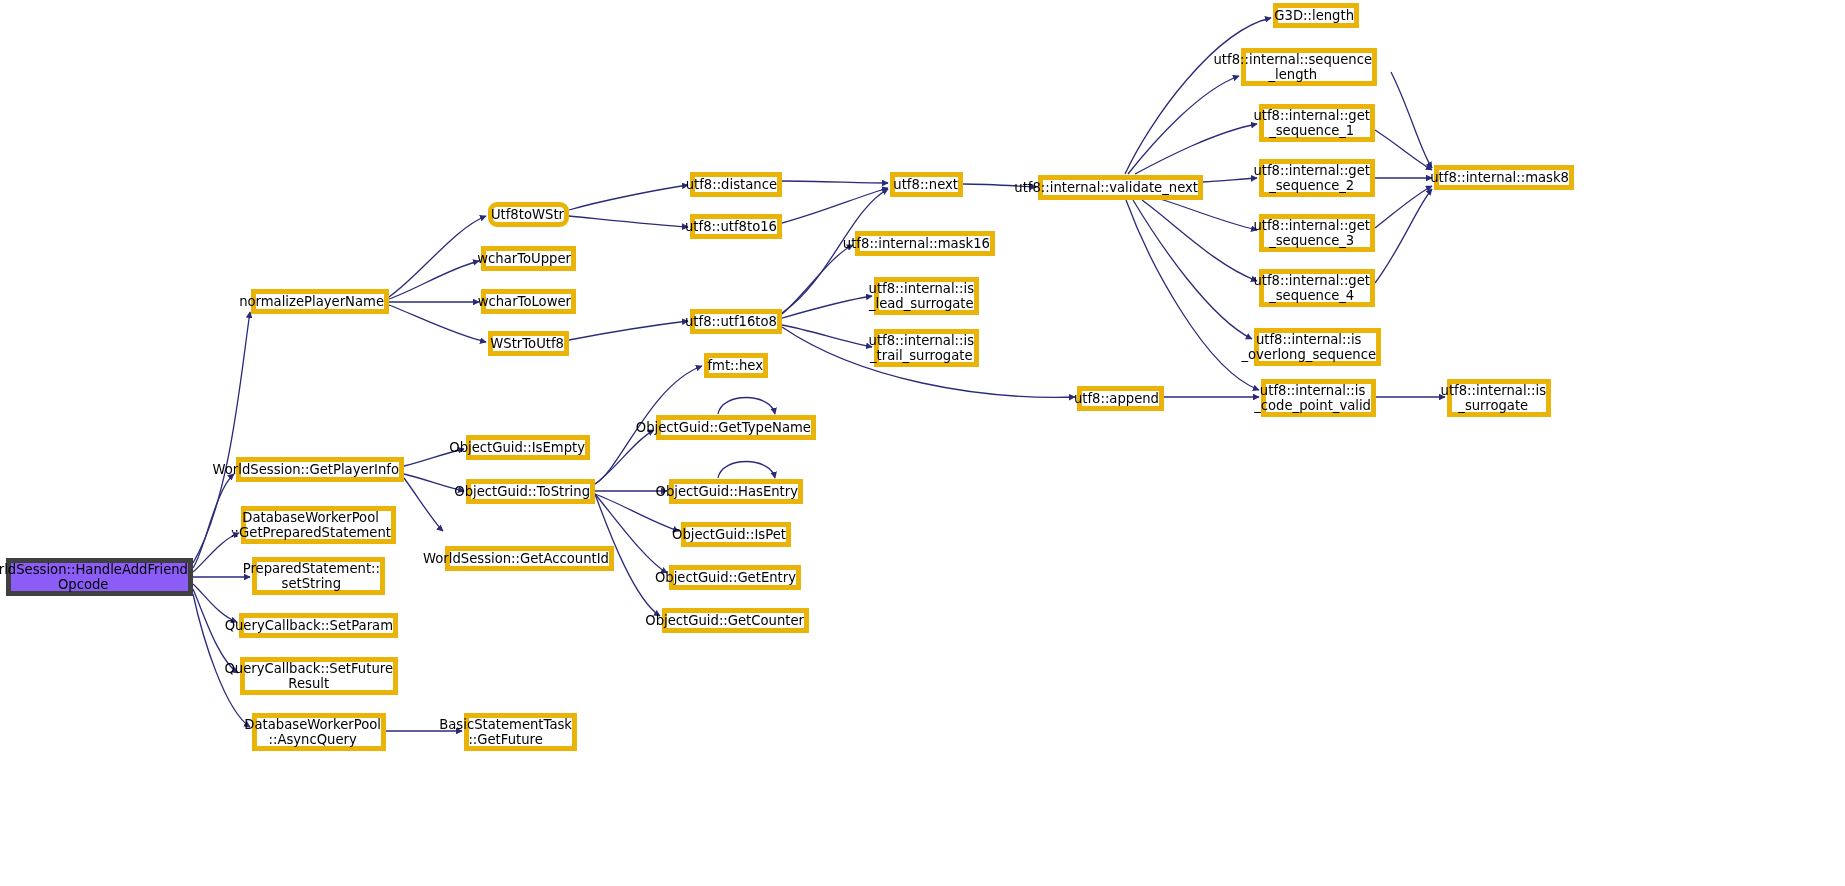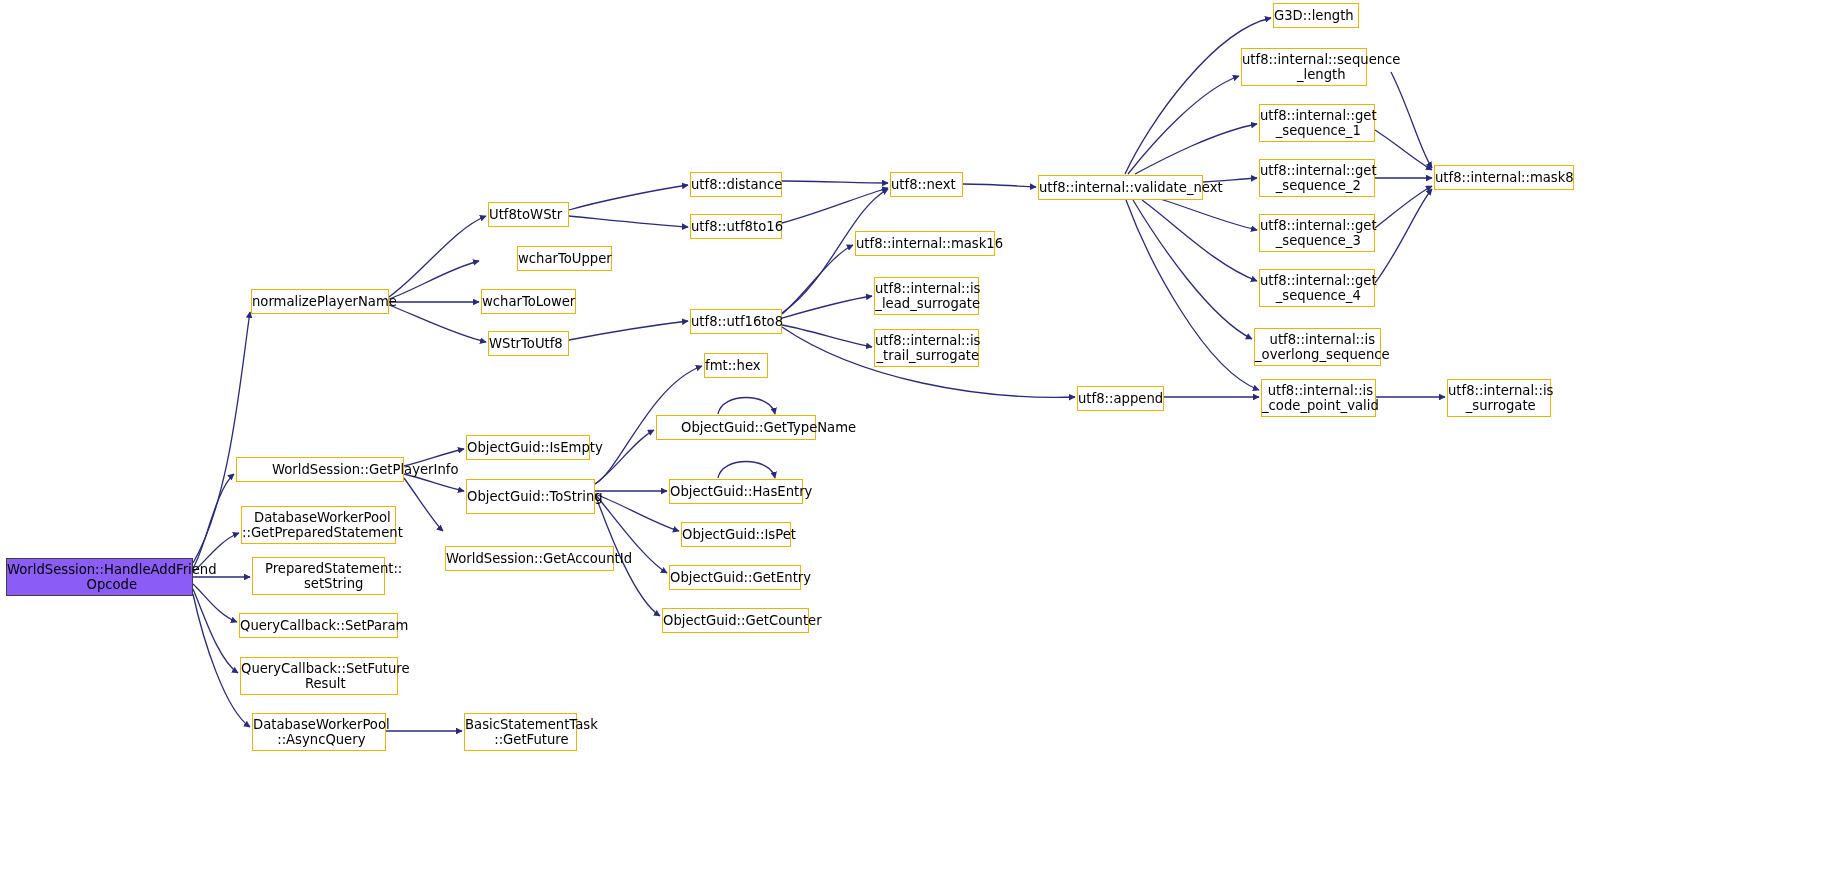--- a/index.html
+++ b/index.html
@@ -19,26 +19,26 @@
     position: absolute;
     left: 0;
     top: 0;
     width: 1845px;
     height: 886px;
     pointer-events: none;
   }
   .node {
     position: absolute;
     box-sizing: border-box;
-    border: 1px solid #eab308;
+    border: 5px solid #eab308;
     background: #ffffff;
     color: #000000;
     display: flex;
     align-items: center;
-    justify-content: flex-start;
+    justify-content: flex-end;
     text-align: center;
     font-size: 13.2px;
     line-height: 15px;
     letter-spacing: 0px;
     white-space: pre;
     z-index: 2;
   }
   .node.root {
     background: #8b5cf6;
     border-color: #404040;
@@ -113,26 +113,26 @@
       <div class="node" style="left: 236px; top: 457px; width: 168px; height: 25px; padding-left: 35px;"><span>WorldSession::GetPlayerInfo</span></div>
       <div class="node" style="left: 241px; top: 506px; width: 155px; height: 38px;"><span>DatabaseWorkerPool
 ::GetPreparedStatement</span></div>
       <div class="node" style="left: 252px; top: 557px; width: 133px; height: 38px; padding-left: 12px;"><span>PreparedStatement::
 setString</span></div>
       <div class="node" style="left: 239px; top: 613px; width: 159px; height: 25px;"><span>QueryCallback::SetParam</span></div>
       <div class="node" style="left: 240px; top: 657px; width: 158px; height: 38px;"><span>QueryCallback::SetFuture
 Result</span></div>
       <div class="node" style="left: 252px; top: 713px; width: 134px; height: 38px;"><span>DatabaseWorkerPool
 ::AsyncQuery</span></div>
-      <div class="node" style="left: 488px; top: 202px; width: 81px; height: 25px;"><span>Utf8toWStr</span></div>
-      <div class="node" style="left: 481px; top: 246px; width: 95px; height: 25px; margin-left: 36px;"><span>wcharToUpper</span></div>
+      <div class="node" style="left: 488px; top: 202px; width: 81px; height: 25px; border-radius: 9px;"><span>Utf8toWStr</span></div>
+      <div class="node" style="left: 481px; top: 246px; width: 95px; height: 25px;"><span>wcharToUpper</span></div>
       <div class="node" style="left: 481px; top: 289px; width: 95px; height: 25px;"><span>wcharToLower</span></div>
       <div class="node" style="left: 488px; top: 331px; width: 81px; height: 25px;"><span>WStrToUtf8</span></div>
       <div class="node" style="left: 466px; top: 435px; width: 124px; height: 25px;"><span>ObjectGuid::IsEmpty</span></div>
-      <div class="node" style="left: 466px; top: 479px; width: 129px; height: 35px;"><span>ObjectGuid::ToString</span></div>
+      <div class="node" style="left: 466px; top: 479px; width: 129px; height: 25px;"><span>ObjectGuid::ToString</span></div>
       <div class="node" style="left: 445px; top: 522px; width: 169px; height: 25px; margin-top: 24px;"><span>WorldSession::GetAccountId</span></div>
       <div class="node" style="left: 464px; top: 713px; width: 113px; height: 38px;"><span>BasicStatementTask
 ::GetFuture</span></div>
       <div class="node" style="left: 690px; top: 172px; width: 92px; height: 25px;"><span>utf8::distance</span></div>
       <div class="node" style="left: 690px; top: 214px; width: 92px; height: 25px;"><span>utf8::utf8to16</span></div>
       <div class="node" style="left: 690px; top: 309px; width: 92px; height: 25px;"><span>utf8::utf16to8</span></div>
       <div class="node" style="left: 704px; top: 353px; width: 64px; height: 25px;"><span>fmt::hex</span></div>
       <div class="node" style="left: 656px; top: 415px; width: 160px; height: 25px; padding-left: 24px;"><span>ObjectGuid::GetTypeName</span></div>
       <div class="node" style="left: 669px; top: 479px; width: 134px; height: 25px;"><span>ObjectGuid::HasEntry</span></div>
       <div class="node" style="left: 681px; top: 522px; width: 110px; height: 25px;"><span>ObjectGuid::IsPet</span></div>
@@ -140,21 +140,21 @@
       <div class="node" style="left: 662px; top: 608px; width: 147px; height: 25px;"><span>ObjectGuid::GetCounter</span></div>
       <div class="node" style="left: 890px; top: 172px; width: 73px; height: 25px;"><span>utf8::next</span></div>
       <div class="node" style="left: 855px; top: 231px; width: 140px; height: 25px;"><span>utf8::internal::mask16</span></div>
       <div class="node" style="left: 874px; top: 277px; width: 105px; height: 38px;"><span>utf8::internal::is
 _lead_surrogate</span></div>
       <div class="node" style="left: 874px; top: 329px; width: 105px; height: 38px;"><span>utf8::internal::is
 _trail_surrogate</span></div>
       <div class="node" style="left: 1077px; top: 386px; width: 87px; height: 25px;"><span>utf8::append</span></div>
       <div class="node" style="left: 1038px; top: 175px; width: 165px; height: 25px;"><span>utf8::internal::validate_next</span></div>
       <div class="node" style="left: 1273px; top: 3px; width: 86px; height: 25px;"><span>G3D::length</span></div>
-      <div class="node" style="left: 1241px; top: 48px; width: 126px; height: 38px;"><span>utf8::internal::sequence
+      <div class="node" style="left: 1241px; top: 48px; width: 136px; height: 38px;"><span>utf8::internal::sequence
 _length</span></div>
       <div class="node" style="left: 1259px; top: 104px; width: 116px; height: 38px;"><span>utf8::internal::get
 _sequence_1</span></div>
       <div class="node" style="left: 1259px; top: 159px; width: 116px; height: 38px;"><span>utf8::internal::get
 _sequence_2</span></div>
       <div class="node" style="left: 1259px; top: 214px; width: 116px; height: 38px;"><span>utf8::internal::get
 _sequence_3</span></div>
       <div class="node" style="left: 1259px; top: 269px; width: 116px; height: 38px;"><span>utf8::internal::get
 _sequence_4</span></div>
       <div class="node" style="left: 1254px; top: 328px; width: 127px; height: 38px;"><span>utf8::internal::is

